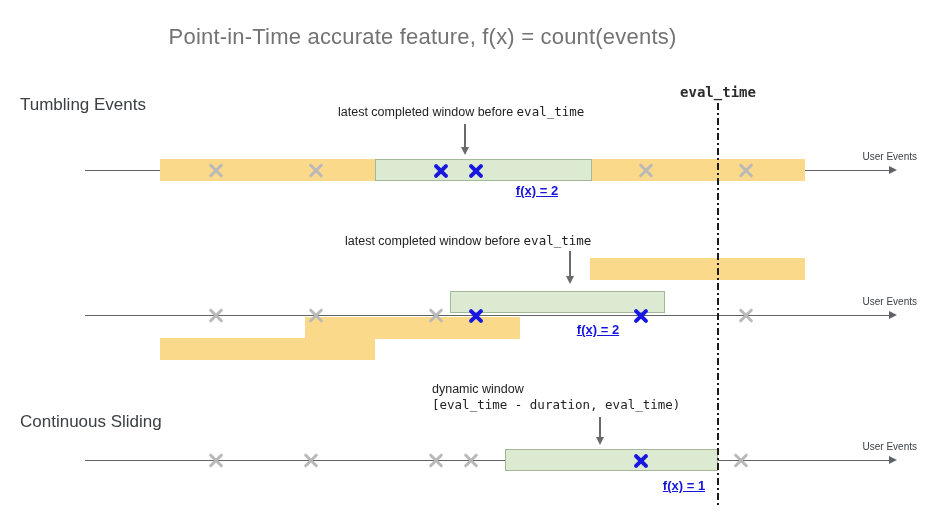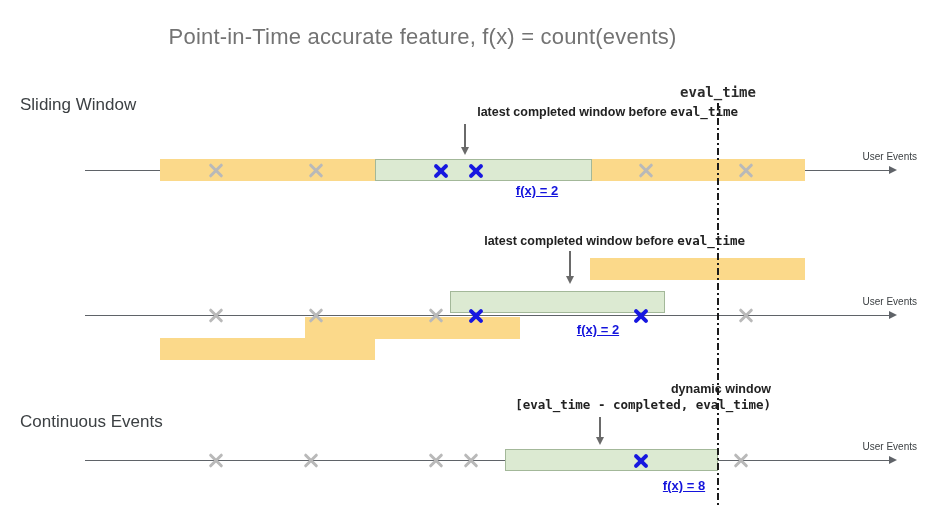--- a/index.html
+++ b/index.html
@@ -29,22 +29,22 @@
     position:absolute;top:84px;left:658px;width:120px;text-align:center;
     font-family:"DejaVu Sans Mono","Liberation Mono",monospace;font-weight:bold;font-size:14px;color:#2b2b2b;
   }
   .marker{position:absolute;width:18px;height:18px;z-index:3;}
   .marker::before,.marker::after{content:"";position:absolute;left:0;top:7.5px;width:18px;border-radius:2px;}
   .marker::before{transform:rotate(45deg);}
   .marker::after{transform:rotate(-45deg);}
   .marker.past::before,.marker.past::after{background:var(--event-past,#b9b9b9);height:3px;}
   .marker.counted::before,.marker.counted::after{background:var(--event-counted,#1717e0);height:4px;}
   .annotation{
-    position:absolute;font-size:12.5px;font-weight:bold;color:#222;
-    text-align:right;white-space:nowrap;z-index:4;
+    position:absolute;font-size:12.5px;font-weight:normal;color:#222;
+    text-align:left;white-space:nowrap;z-index:4;
   }
   .annotation .mono,.eval-label,.mono{font-family:"DejaVu Sans Mono","Liberation Mono",monospace;}
   .annotation.stacked div{line-height:16px;}
   .down-arrow{position:absolute;width:2px;background:#6a6a6a;z-index:4;}
   .down-arrow::after{
     content:"";position:absolute;bottom:-7px;left:-3.5px;width:0;height:0;
     border-top:8px solid #6a6a6a;border-left:4.5px solid transparent;border-right:4.5px solid transparent;
   }
   .result{
     position:absolute;font-weight:bold;font-size:13px;text-align:center;width:90px;
@@ -54,45 +54,45 @@
 </head>
 <body>
 
 <div class="canvas" id="canvas">
 
   <div class="title">Point-in-Time accurate feature, f(x) = count(events)</div>
 
   <div class="eval-label">eval_time</div>
   <div class="eval-line"></div>
 
-  <div class="row-label" style="left:20px;top:95px">Sliding Window</div>
+  <div class="row-label" style="left:20px;top:95px">Tumbling Events</div>
   <div class="annotation" style="left:338px;top:104px;width:400px"><span>latest completed window before </span><span class="mono">eval_time</span></div>
   <div class="down-arrow" style="left:464px;top:124px;height:24px"></div>
   <div class="axis-line" style="left:85px;top:170px;width:806px"></div>
   <div class="axis-arrow" style="left:889px;top:166px"></div>
   <div class="axis-label" style="left:817px;top:151px">User Events</div>
   <div class="result" style="left:492px;top:183px">f(x) = 2</div>
 
   <div class="annotation" style="left:345px;top:233px;width:400px"><span>latest completed window before </span><span class="mono">eval_time</span></div>
   <div class="down-arrow" style="left:569px;top:251px;height:26px"></div>
   <div class="axis-line" style="left:85px;top:315px;width:806px"></div>
   <div class="axis-arrow" style="left:889px;top:311px"></div>
   <div class="axis-label" style="left:817px;top:296px">User Events</div>
   <div class="result" style="left:553px;top:322px">f(x) = 2</div>
 
-  <div class="row-label" style="left:20px;top:412px">Continuous Events</div>
-  <div class="annotation stacked" style="left:471px;top:381px;width:300px">
+  <div class="row-label" style="left:20px;top:412px">Continuous Sliding</div>
+  <div class="annotation stacked" style="left:432px;top:381px;width:300px">
       <div>dynamic window</div>
-      <div class="mono">[eval_time - completed, eval_time)</div>
+      <div class="mono">[eval_time - duration, eval_time)</div>
     </div>
   <div class="down-arrow" style="left:599px;top:417px;height:21px"></div>
   <div class="axis-line" style="left:85px;top:460px;width:806px"></div>
   <div class="axis-arrow" style="left:889px;top:456px"></div>
   <div class="axis-label" style="left:817px;top:441px">User Events</div>
-  <div class="result" style="left:639px;top:478px">f(x) = 8</div>
+  <div class="result" style="left:639px;top:478px">f(x) = 1</div>
 
 <div class="window completed" style="left: 160px; top: 159px; width: 215px; height: 22px;"></div>
     <div class="window highlight" style="left: 375px; top: 159px; width: 217px; height: 22px;"></div>
     <div class="window completed" style="left: 592px; top: 159px; width: 213px; height: 22px;"></div>
     <span class="marker past" style="left: 207px; top: 161px;"></span>
     <span class="marker past" style="left: 307px; top: 161px;"></span>
     <span class="marker counted" style="left: 432px; top: 161px;"></span>
     <span class="marker counted" style="left: 467px; top: 161px;"></span>
     <span class="marker past" style="left: 637px; top: 161px;"></span>
     <span class="marker past" style="left: 737px; top: 161px;"></span>

